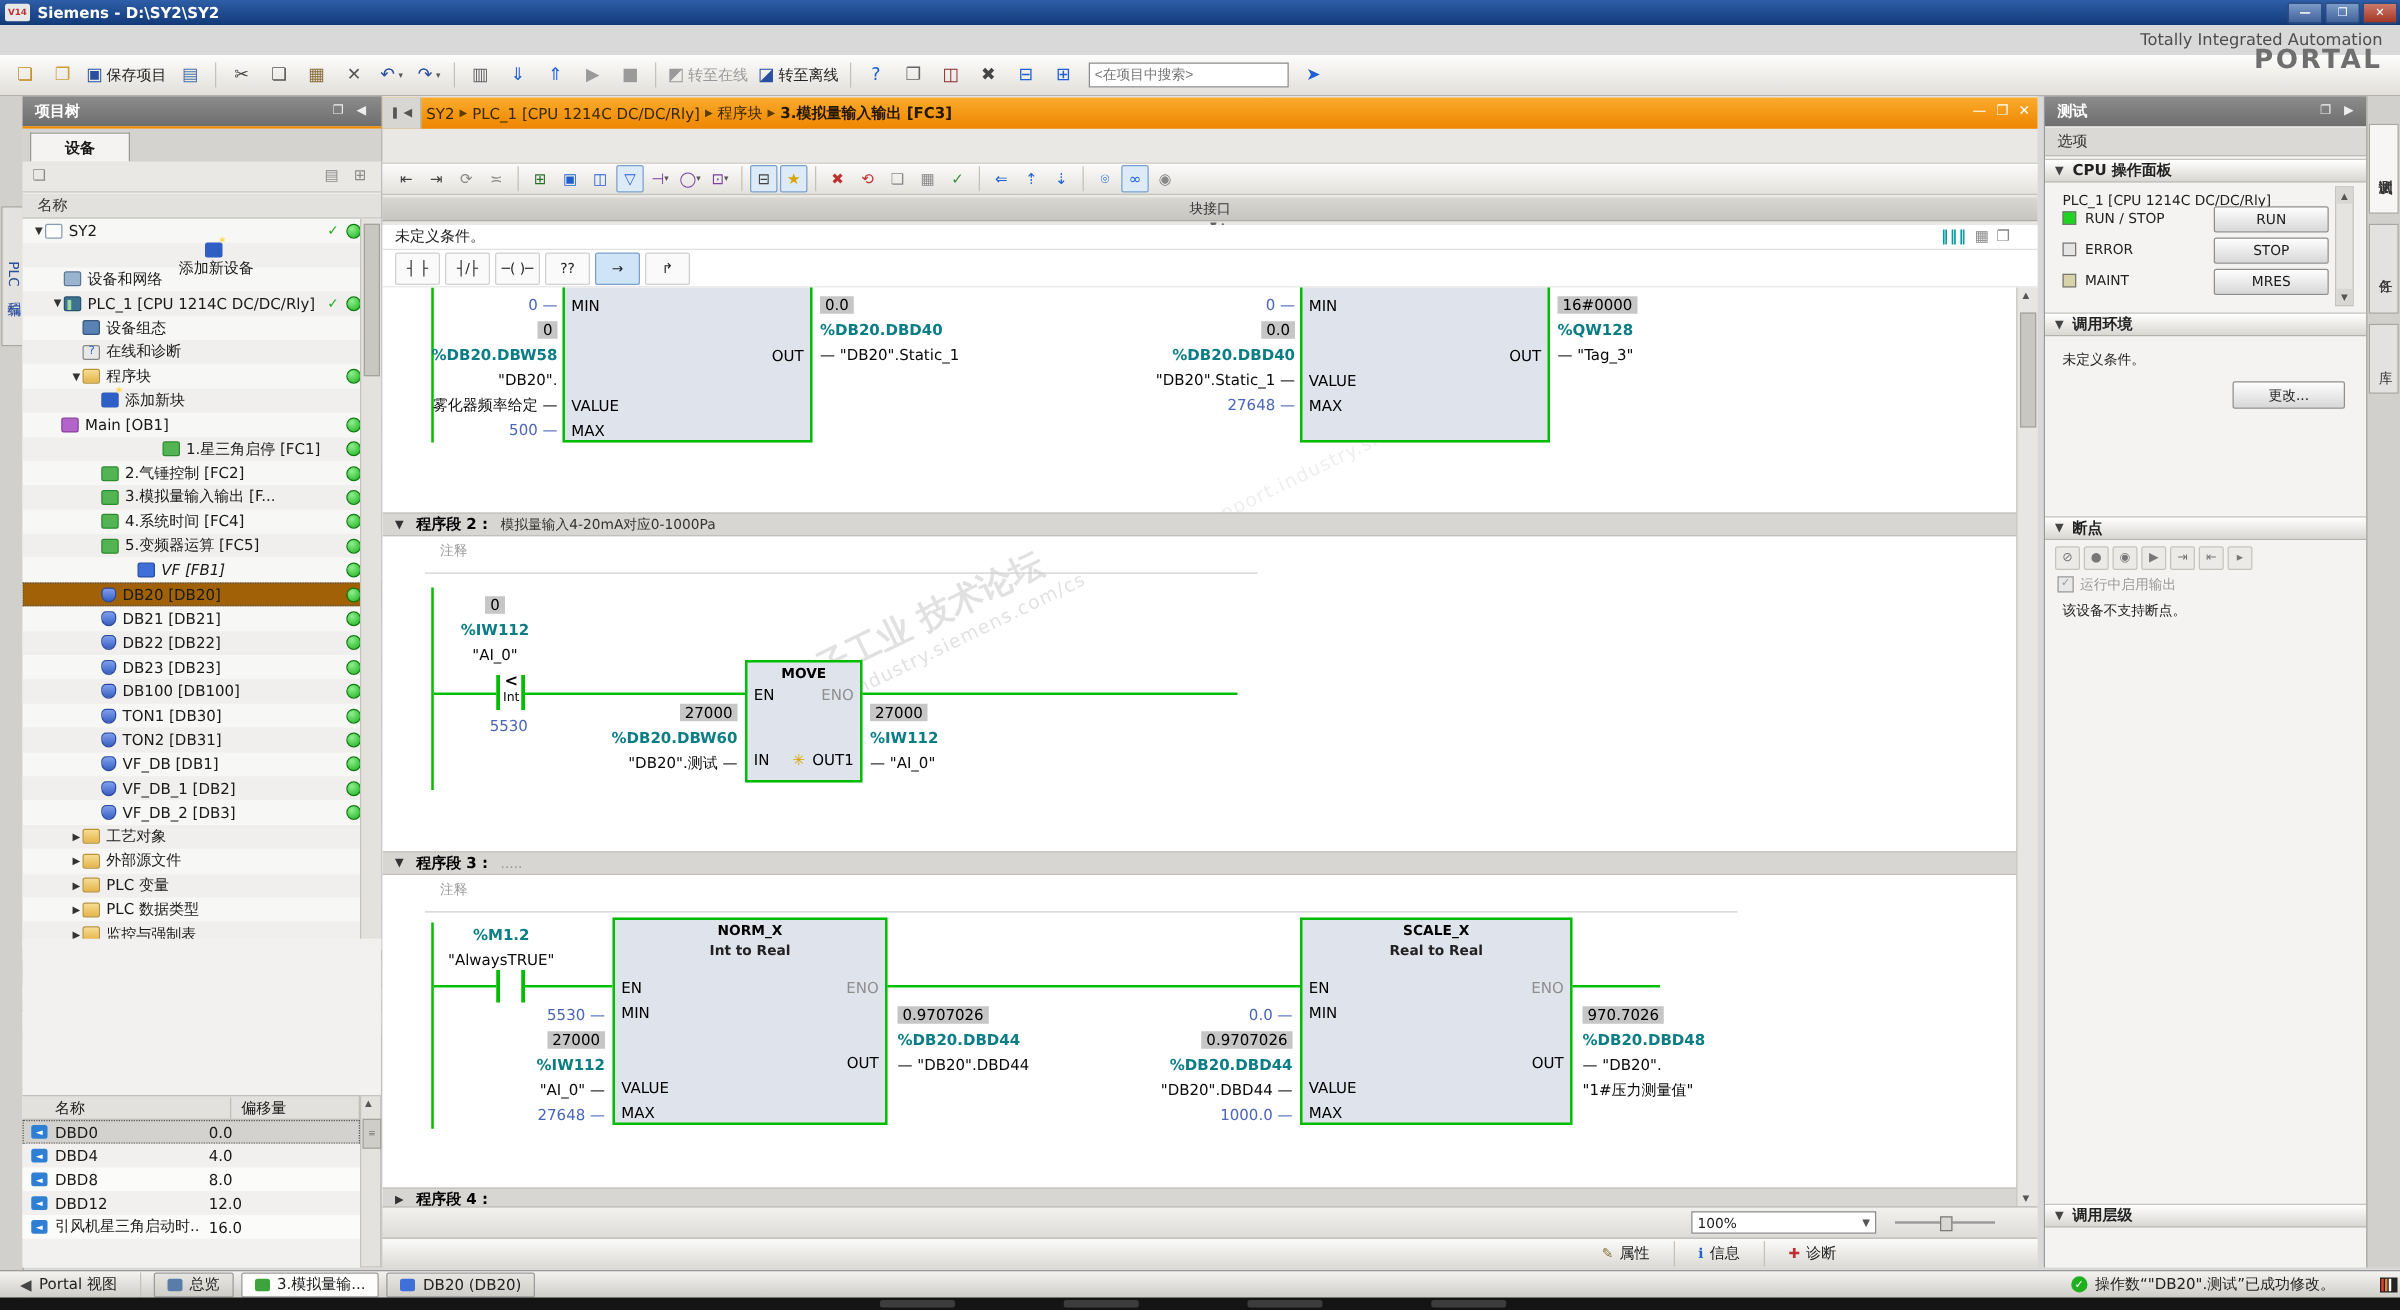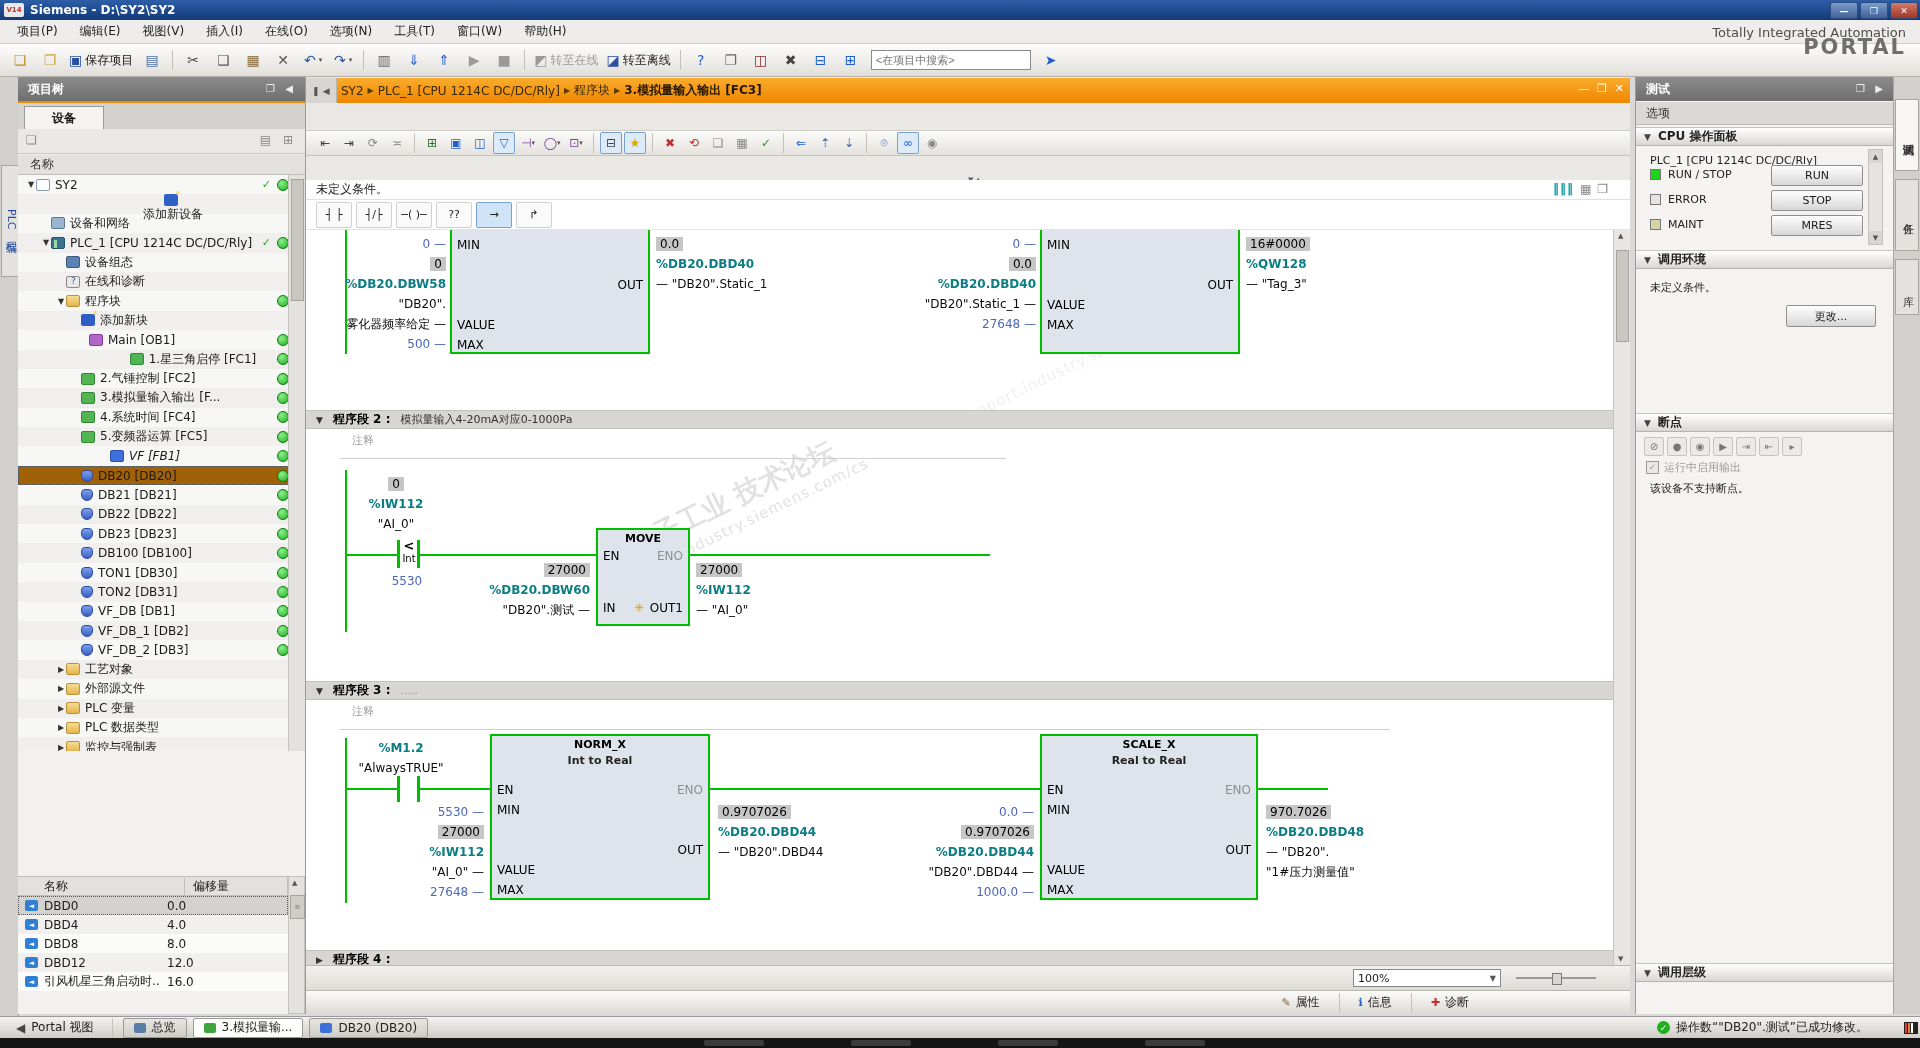--- a/index.html
+++ b/index.html
@@ -216,31 +216,20 @@
   <div id="titlebar">
     <span id="tia-badge">V14</span>
     <span>Siemens - D:\SY2\SY2</span>
     <span id="winbtns">
       <span class="wbtn">—</span>
       <span class="wbtn">❐</span>
       <span class="wbtn close">✕</span>
     </span>
   </div>
 
-  <div id="menubar">
-      <span class="menu-item">项目(P)</span>
-      <span class="menu-item">编辑(E)</span>
-      <span class="menu-item">视图(V)</span>
-      <span class="menu-item">插入(I)</span>
-      <span class="menu-item">在线(O)</span>
-      <span class="menu-item">选项(N)</span>
-      <span class="menu-item">工具(T)</span>
-      <span class="menu-item">窗口(W)</span>
-      <span class="menu-item">帮助(H)</span>
-    </div>
 
   <div id="maintoolbar">
       <span class="tbi">
         <span style="color: rgb(192, 138, 30);">❏</span>
       </span>
       <span class="tbi">
         <span style="color: rgb(202, 162, 60);">❐</span>
       </span>
       <span class="tbi">
         <span style="color: rgb(42, 79, 158);">▣</span>
@@ -385,21 +374,21 @@
           <span class="texp">▼</span>
           <span class="ti ti-folder"></span>
           <span>程序块</span>
           <span class="tdot"></span>
         </div>
         <div class="trow" style="padding-left: 53px;">
           <span class="texp"></span>
           <span class="ti ti-add"></span>
           <span>添加新块</span>
         </div>
-        <div class="trow" style="padding-left: 61px;">
+        <div class="trow" style="padding-left: 21px;">
           <span class="texp"></span>
           <span class="ti ti-ob"></span>
           <span>Main [OB1]</span>
           <span class="tdot"></span>
         </div>
         <div class="trow" style="padding-left: 53px; justify-content: center;">
           <span class="texp"></span>
           <span class="ti ti-fc"></span>
           <span>1.星三角启停 [FC1]</span>
           <span class="tdot"></span>
@@ -617,20 +606,21 @@
         <span class="lti" style="color: rgb(58, 138, 58);">✓</span>
         <span class="tsep"></span>
         <span class="lti" style="color: rgb(31, 95, 208);">⇐</span>
         <span class="lti" style="color: rgb(31, 95, 208);">⇡</span>
         <span class="lti" style="color: rgb(31, 95, 208);">⇣</span>
         <span class="tsep"></span>
         <span class="lti" style="color: rgb(31, 95, 208);">⌾</span>
         <span class="lti boxed" style="color: rgb(31, 95, 208);">∞</span>
         <span class="lti" style="color: rgb(136, 136, 136);">◉</span>
       </div>
+    <div id="blockbar">块接口</div>
     <div id="splitnub">▼ ▲</div>
     <div id="condrow">
       <span>未定义条件。</span>
       <span id="condicons">
         <span style="color:#0a9aa0;font-weight:bold;letter-spacing:1px">‖‖‖</span>
         <span style="color:#888">▦</span>
         <span style="color:#888">❐</span>
       </span>
     </div>
     <div id="favbar">

